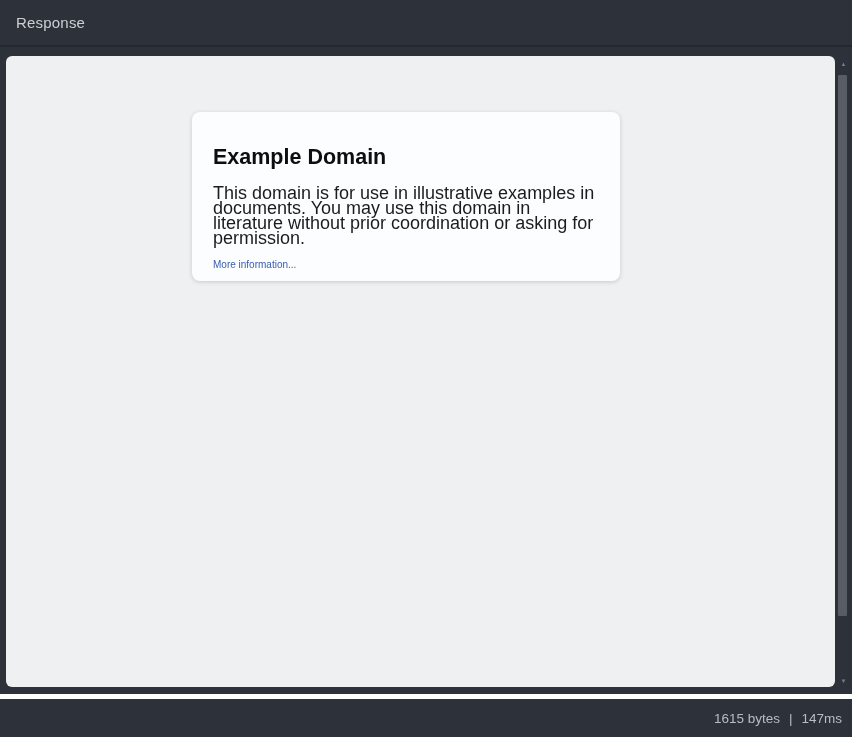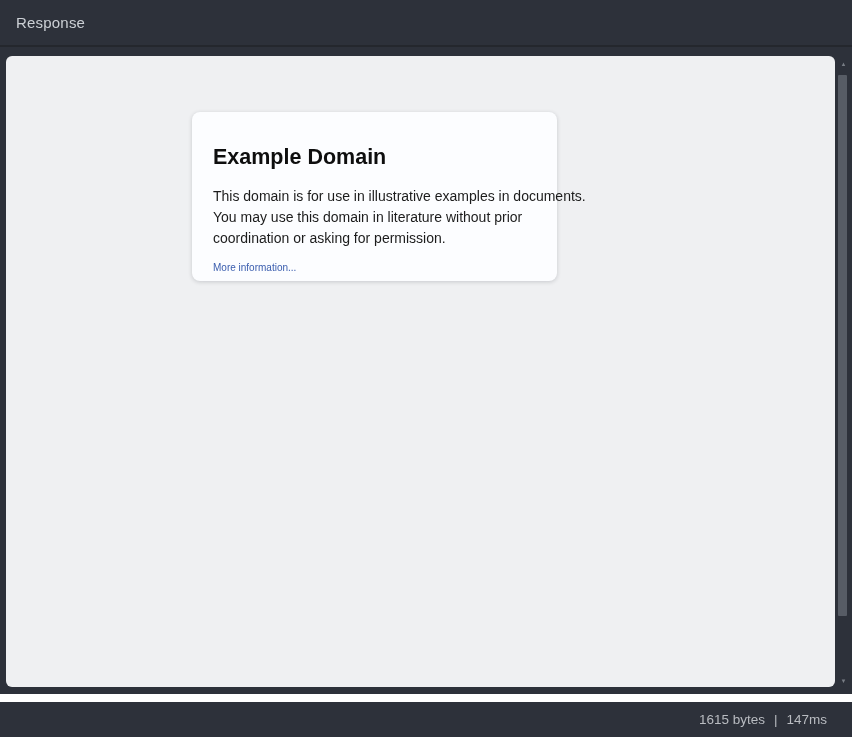--- a/index.html
+++ b/index.html
@@ -56,37 +56,37 @@
   .preview-pane {
     position: absolute;
     left: 6px; top: 9px;
     width: 829px; height: 631px;
     background: #eff0f2;
     border-radius: 6px;
   }
   .example-card {
     position: absolute;
     left: 186px; top: 56px;
-    width: 365px; height: 169px;
+    width: 428px; height: 169px;
     background: #fcfdff;
     border-radius: 8px;
     box-shadow: 0 1px 4px rgba(20,25,40,0.18);
     padding: 34px 24px 0 21px;
   }
   .example-heading {
     font-size: 21.5px;
     font-weight: 700;
     color: #0e0e0e;
     line-height: 1.1;
   }
   .example-body {
     margin-top: 16px;
     width: 384px;
-    font-size: 14px;
-    line-height: 21px;
+    font-size: 18px;
+    line-height: 15px;
     color: #1c1c1c;
   }
   .example-link {
     display: inline-block;
     margin-top: 13px;
     font-size: 10px;
     color: #3a5dae;
     text-decoration: none;
     cursor: pointer;
   }
@@ -114,24 +114,24 @@
     left: 3px; top: 19px;
     width: 9px; height: 541px;
     background: #575c65;
     border-radius: 1px;
     cursor: pointer;
   }
 
   
   .footer {
     height: 43px; flex: 0 0 43px;
-    border-top: 8px solid #ffffff;
+    border-top: 5px solid #ffffff;
     display: flex; align-items: center; justify-content: flex-end;
     gap: 9px;
-    padding-right: 25px;
+    padding-right: 10px;
     background: #2d313a;
   }
   .footer span {
     color: #b9bcc1; font-size: 13.5px;
   }
 </style>
 </head>
 <body>
 
 <div class="window">

